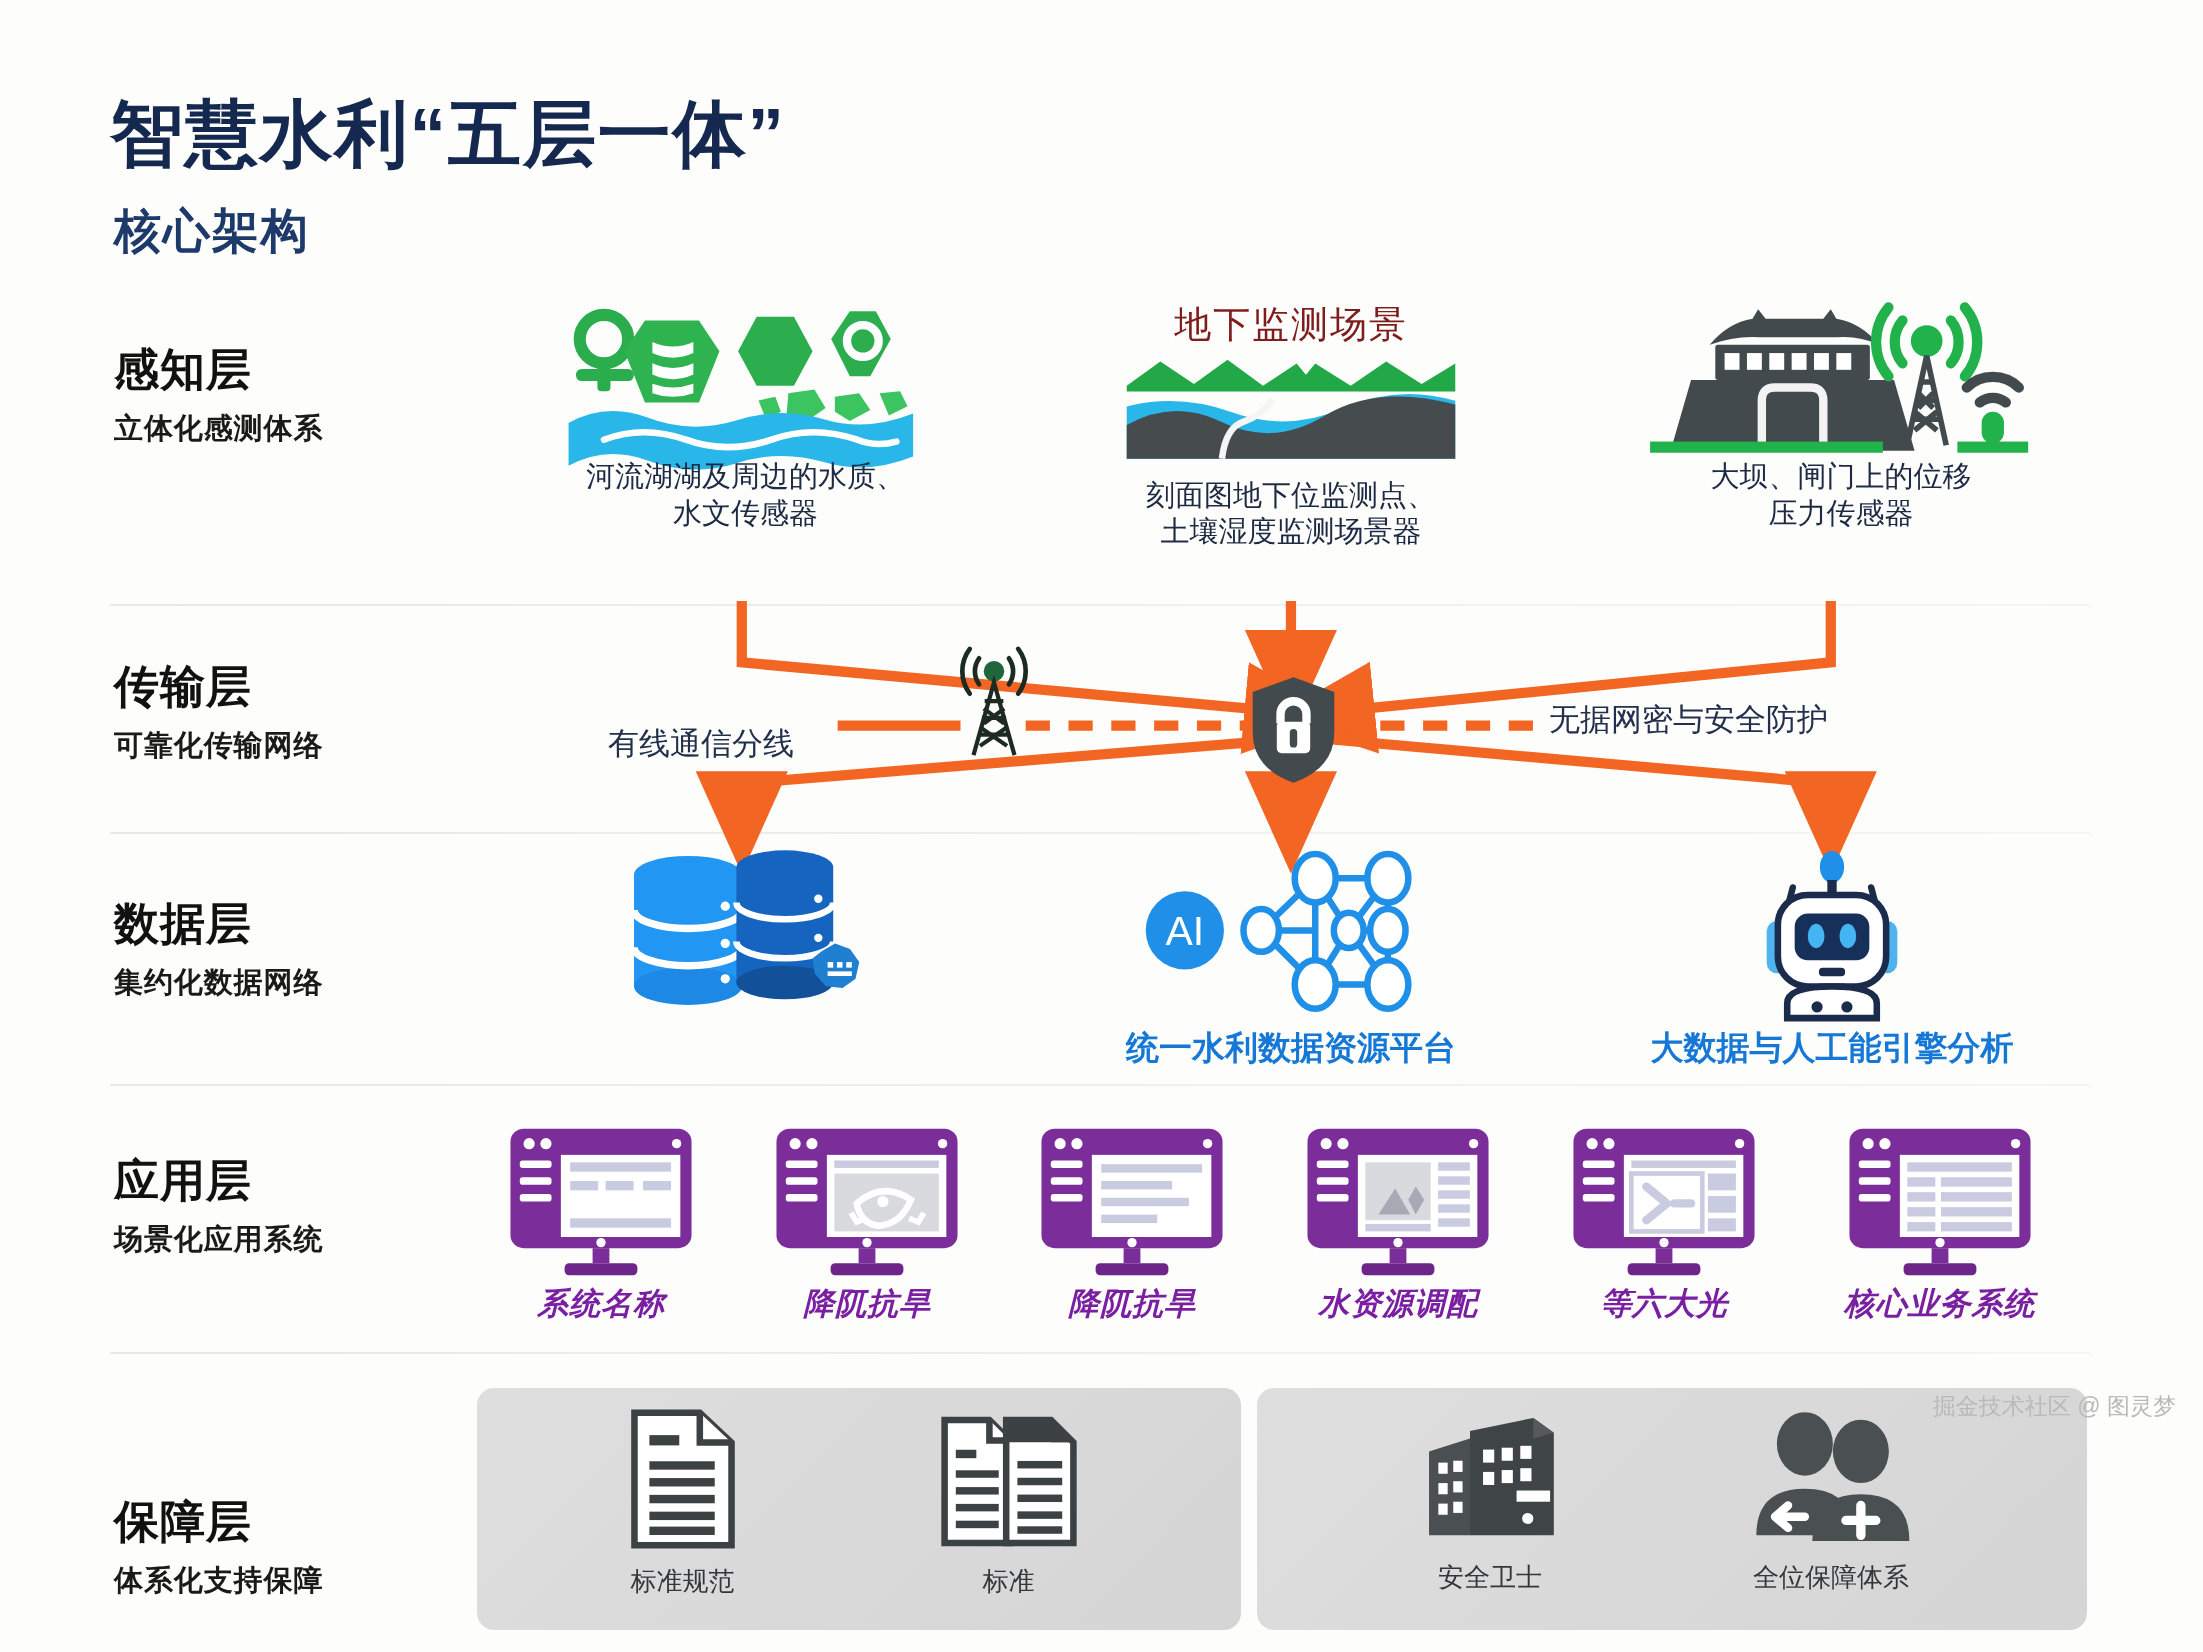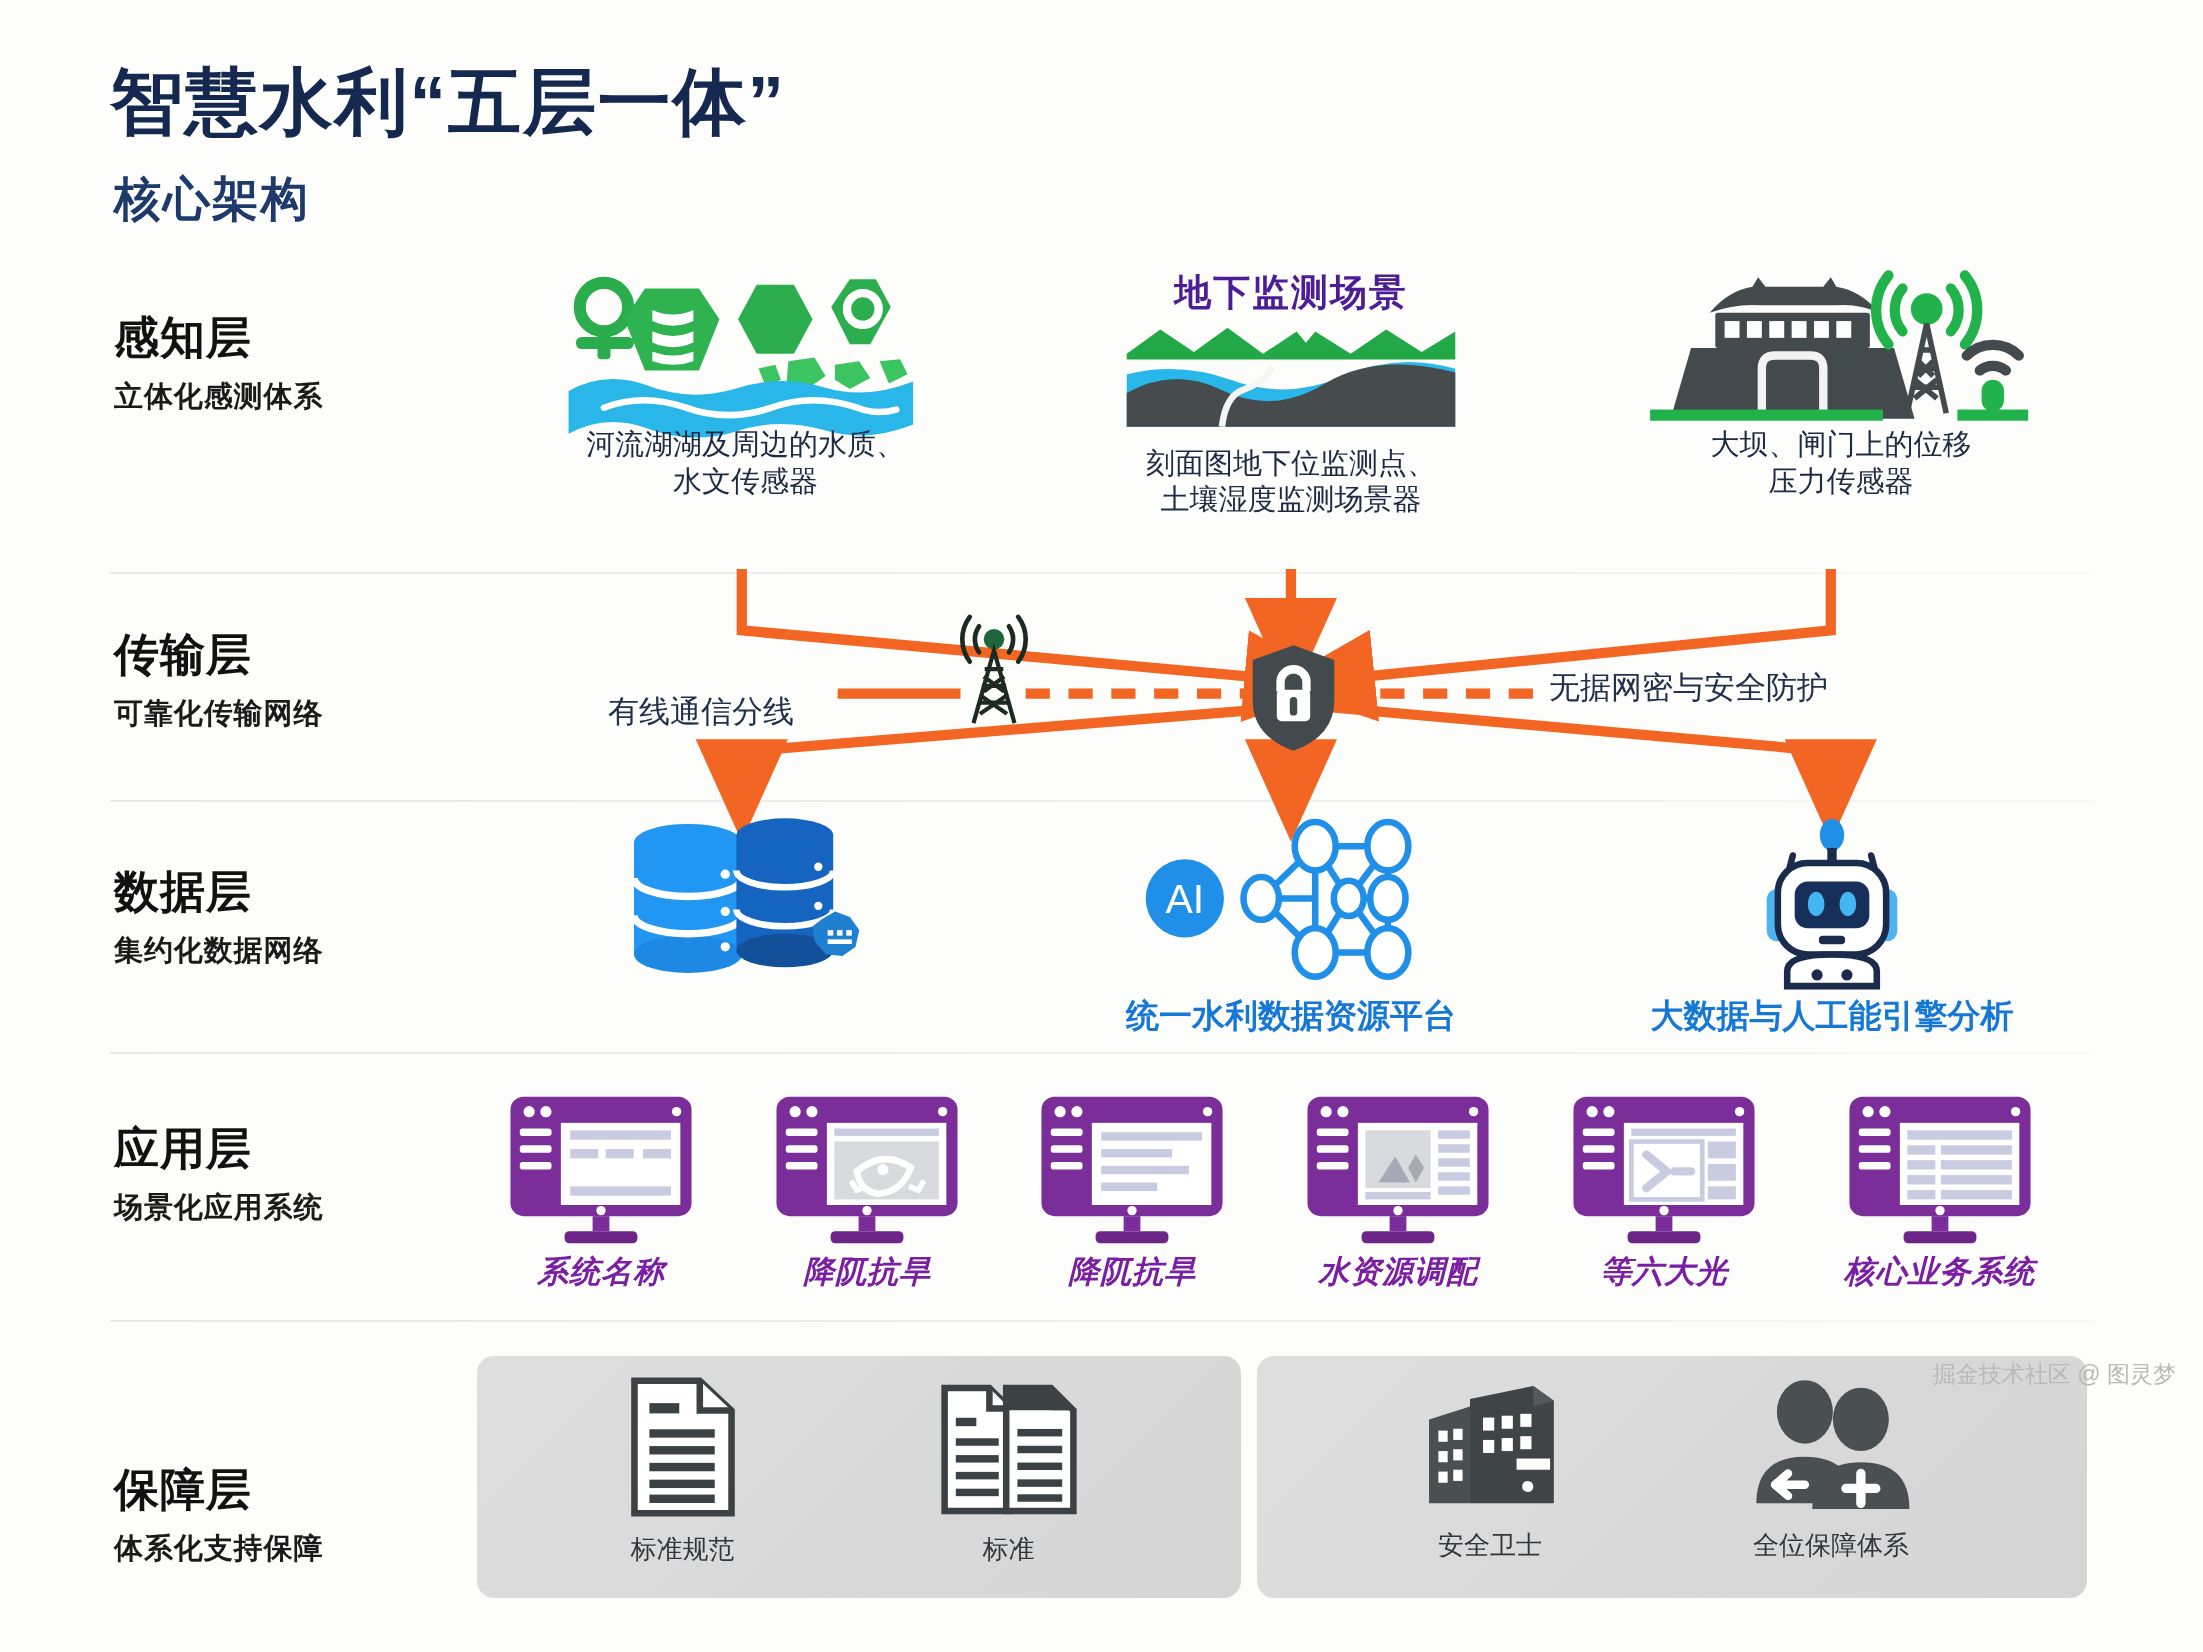--- a/index.html
+++ b/index.html
@@ -2,21 +2,21 @@
 <html style="font-size:15px"><head>
 <meta charset="utf-8">
 <style>
   * { box-sizing: border-box; margin: 0; padding: 0; }
   html, body {
     width: 2204px; height: 1653px;
     background: #fdfdfb;
     font-family: "Liberation Sans", "DejaVu Sans", sans-serif;
     overflow: hidden;
   }
-  #root { position: relative; width: 2204px; height: 1407px; background: #fdfdfb; }
+  #root { position: relative; width: 2204px; height: 1407px; background: #fdfdfb; margin-top: 32px; }
 
   
   .title-main {
     position: absolute; left: 110px; top: 54px;
     font-size: 73px; font-weight: 700; letter-spacing: 1.9px;
     color: #15284f; white-space: nowrap;
   }
   .title-sub {
     position: absolute; left: 114px; top: 168px;
     font-size: 47px; font-weight: 700; letter-spacing: 1.9px;
@@ -38,21 +38,21 @@
   .node { position: absolute; text-align: center; }
   .node .cap {
     font-size: 29px; line-height: 1.25; color: #1d2a44; font-weight: 500;
     white-space: pre-line; margin-top: 9.3px;
   }
   .node .cap-blue { font-size: 33px; font-weight: 700; color: #1578d6; white-space: nowrap; margin-top: 5.6px; }
   .node .cap-purple { font-size: 31px; font-weight: 700; color: #7b1fa2; white-space: nowrap; margin-top: 3.7px; letter-spacing:0.9px;font-style:italic;}
   .node .cap-gray { font-size: 26px; font-weight: 500; color: #33373b; white-space: nowrap; margin-top: 1.9px; }
 
   .green-title {
-    font-size: 37px; font-weight: 700; color: #4c1d95; letter-spacing: 1.9px;
+    font-size: 37px; font-weight: 400; color: #7f1d1d; letter-spacing: 1.9px;
     white-space: nowrap; text-align: center;
   }
 
   
   .trans-text {
     position: absolute; font-size: 31px; color: #22304d; font-weight: 500; white-space: nowrap;
   }
 
   
   .support-box {

